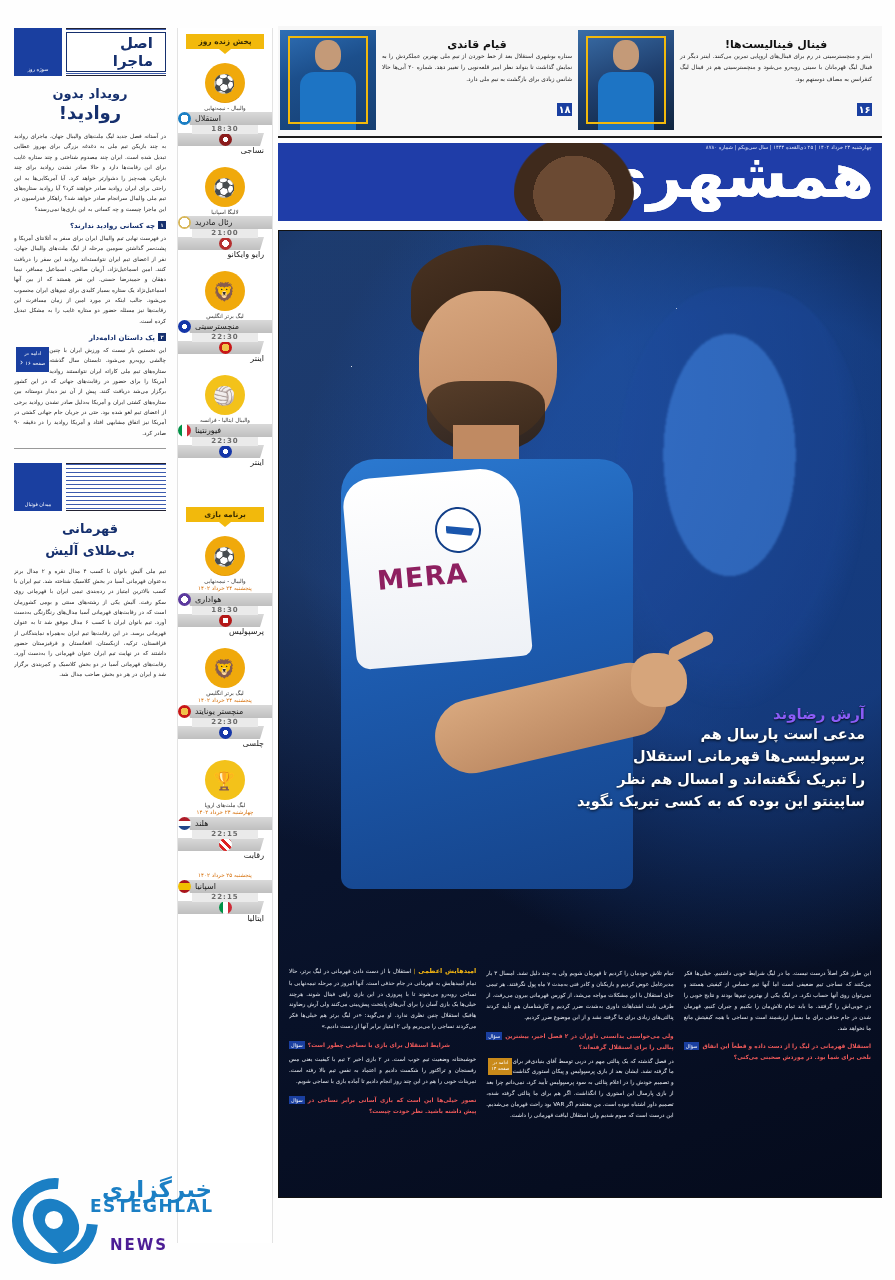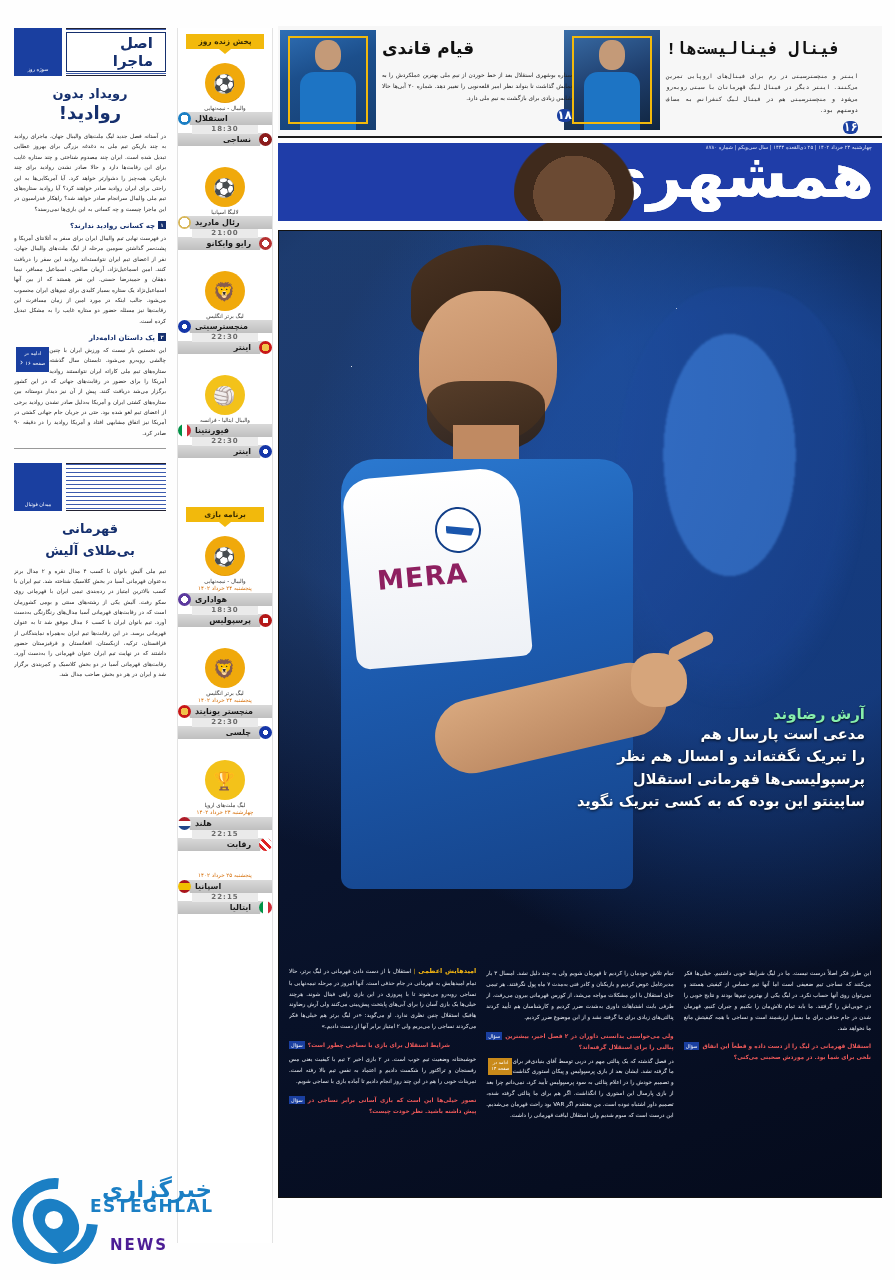--- a/index.html
+++ b/index.html
@@ -118,26 +118,26 @@
     position: relative; height: 13px; margin-bottom: 1px;
     display: flex; align-items: center;
   }
   .team-bar {
     position: absolute; inset: 0;
     background: linear-gradient(180deg,#d9d9d9,#bfbfbf);
   }
   .team-row.home .team-bar { left: 8px; right: 0; clip-path: polygon(0 0,100% 0,100% 100%,4px 100%); }
   .team-row.away .team-bar { left: 0; right: 8px; clip-path: polygon(0 0,100% 0,calc(100% - 4px) 100%,0 100%); }
   .team-name {
-    position: relative; z-index: 2; font-size: 8px; font-weight: bold;
+    position: relative; z-index: 2; font-size: 8px; font-weight: normal;
     color: #1a1a1a; padding: 0 4px; white-space: nowrap;
   }
   .team-row.home { flex-direction: row-reverse; }
   .team-row.home .team-name { margin-right: 2px; }
-  .team-row.away { flex-direction: row; }
+  .team-row.away { flex-direction: column; }
   .team-row.away .team-name { margin-left: auto; margin-right: 4px; }
   .team-crest {
     position: relative; z-index: 3; width: 13px; height: 13px;
     border-radius: 50%; flex: 0 0 13px;
     display: inline-block;
   }
   .fix-time {
     position: relative; z-index: 4;
     text-align: center; font-size: 7px; font-weight: bold;
     color: #6b6b6b; letter-spacing: 1px;
@@ -150,21 +150,21 @@
     position: absolute; left: 278px; top: 26px;
     width: 604px; height: 112px;
     background: #f7f7f7;
     border-bottom: 2px solid #1a1a1a;
     overflow: hidden;
   }
   .teaser {
     position: absolute; top: 4px; height: 100px;
     display: flex; flex-direction: row-reverse;
   }
-  .teaser.t1 { right: 18px; width: 300px; font-family: Liberation Mono, monospace; }
+  .teaser.t1 { right: 4px; width: 300px; }
   .teaser.t2 { right: 304px; width: 298px; }
   .teaser-photo {
     width: 96px; height: 100px; position: relative; flex: 0 0 96px;
   }
   .teaser-photo .frame {
     position: absolute; inset: 6px 8px 6px 8px;
     border: 2.5px solid #f2b90c;
   }
   .ph-a { background: linear-gradient(160deg,#2f6fb5 0%,#1c4f8c 40%,#163f72 100%); }
   .ph-b { background: linear-gradient(160deg,#3a6ea8 0%,#1f3f6e 50%,#10253f 100%); }
@@ -172,28 +172,28 @@
     position: absolute; width: 26px; height: 30px; border-radius: 45%;
     background: #c49a78; left: 50%; top: 10px; transform: translateX(-50%);
   }
   .teaser-photo .torso {
     position: absolute; width: 56px; height: 58px; left: 50%; bottom: 0;
     transform: translateX(-50%); border-radius: 14px 14px 0 0;
     background: #1d74c4;
   }
   .teaser-txt { flex: 1; padding: 8px 6px 0 6px; text-align: justify; }
   .teaser-title {
-    font-size: 17px; font-weight: bold; color: #111;
-    text-align: left; margin-bottom: 12px;
+    font-size: 11px; font-weight: bold; color: #111;
+    text-align: center; margin-bottom: 0;
   }
   .teaser-body { font-size: 5.8px; line-height: 1.95; color: #222; }
   .pg-badge {
-    margin-top: 5px; width: 15px; height: 13px; background: #1a3fa0;
-    color: #fff; font-size: 12px; font-weight: bold;
-    display: flex; align-items: center; justify-content: center; border-radius: 6px;
+    margin-top: 18px; width: 15px; height: 13px; background: #1a3fa0;
+    color: #fff; font-size: 10px; font-weight: bold;
+    display: flex; align-items: center; justify-content: center;
   }
 
   
   .masthead {
     position: absolute; left: 278px; top: 143px;
     width: 604px; height: 78px;
     background: #1f3da8;
     overflow: hidden;
   }
   .mast-title {
@@ -301,21 +301,21 @@
     background: #d6a57b; border-radius: 40% 50% 44% 40%;
   }
   .player .finger {
     position: absolute; left: 352px; top: 394px; width: 48px; height: 14px;
     background: #d6a57b; border-radius: 8px; transform: rotate(-26deg);
   }
 
   
   .kicker {
     position: absolute; right: 16px; top: 474px;
-    font-size: 15px; font-weight: bold; color: #86efac;
+    font-size: 15px; font-weight: bold; color: #8b5cf6;
     text-shadow: 0 1px 2px rgba(0,0,0,.8);
   }
   .deck {
     position: absolute; right: 16px; top: 492px; width: 310px;
     text-align: right; color: #fff; font-weight: bold;
     font-size: 14.5px; line-height: 1.55;
     text-shadow: 0 1px 3px rgba(0,0,0,.85);
   }
   .mega {
     position: absolute; right: 8px; top: 604px; width: 590px;
@@ -655,22 +655,22 @@
       <div class="sponsor-badge"></div>
       <div class="sponsor">MERA</div>
       <div class="arm"></div>
       <div class="hand"></div>
       <div class="finger"></div>
     </div>
 
     <div class="kicker">آرش رضاوند</div>
     <div class="deck">
       <div>مدعی است پارسال هم</div>
+      <div>پرسپولیسی‌ها قهرمانی استقلال</div>
       <div>را تبریک نگفته‌اند و امسال هم نظر</div>
-      <div>پرسپولیسی‌ها قهرمانی استقلال</div>
       <div>ساپینتو این بوده که به کسی تبریک نگوید</div>
     </div>
 
 
     <div class="qa-wrap">
 
       <div class="qa-col">
         <div class="lede">
           <span class="byline">امیدهایش اعظمی</span><span class="byline-sep">|</span>
           <span>استقلال با از دست دادن قهرمانی در لیگ برتر، حالا تمام امیدهایش به قهرمانی در جام حذفی است. آنها امروز در مرحله نیمه‌نهایی با نساجی روبه‌رو می‌شوند تا با پیروزی در این بازی راهی فینال شوند. هرچند خیلی‌ها یک بازی آسان را برای آبی‌های پایتخت پیش‌بینی می‌کنند ولی آرش رضاوند هافبک استقلال چنین نظری ندارد. او می‌گوید: «در لیگ برتر هم خیلی‌ها فکر می‌کردند نساجی را می‌بریم ولی ۲ امتیاز برابر آنها از دست دادیم.»</span>

